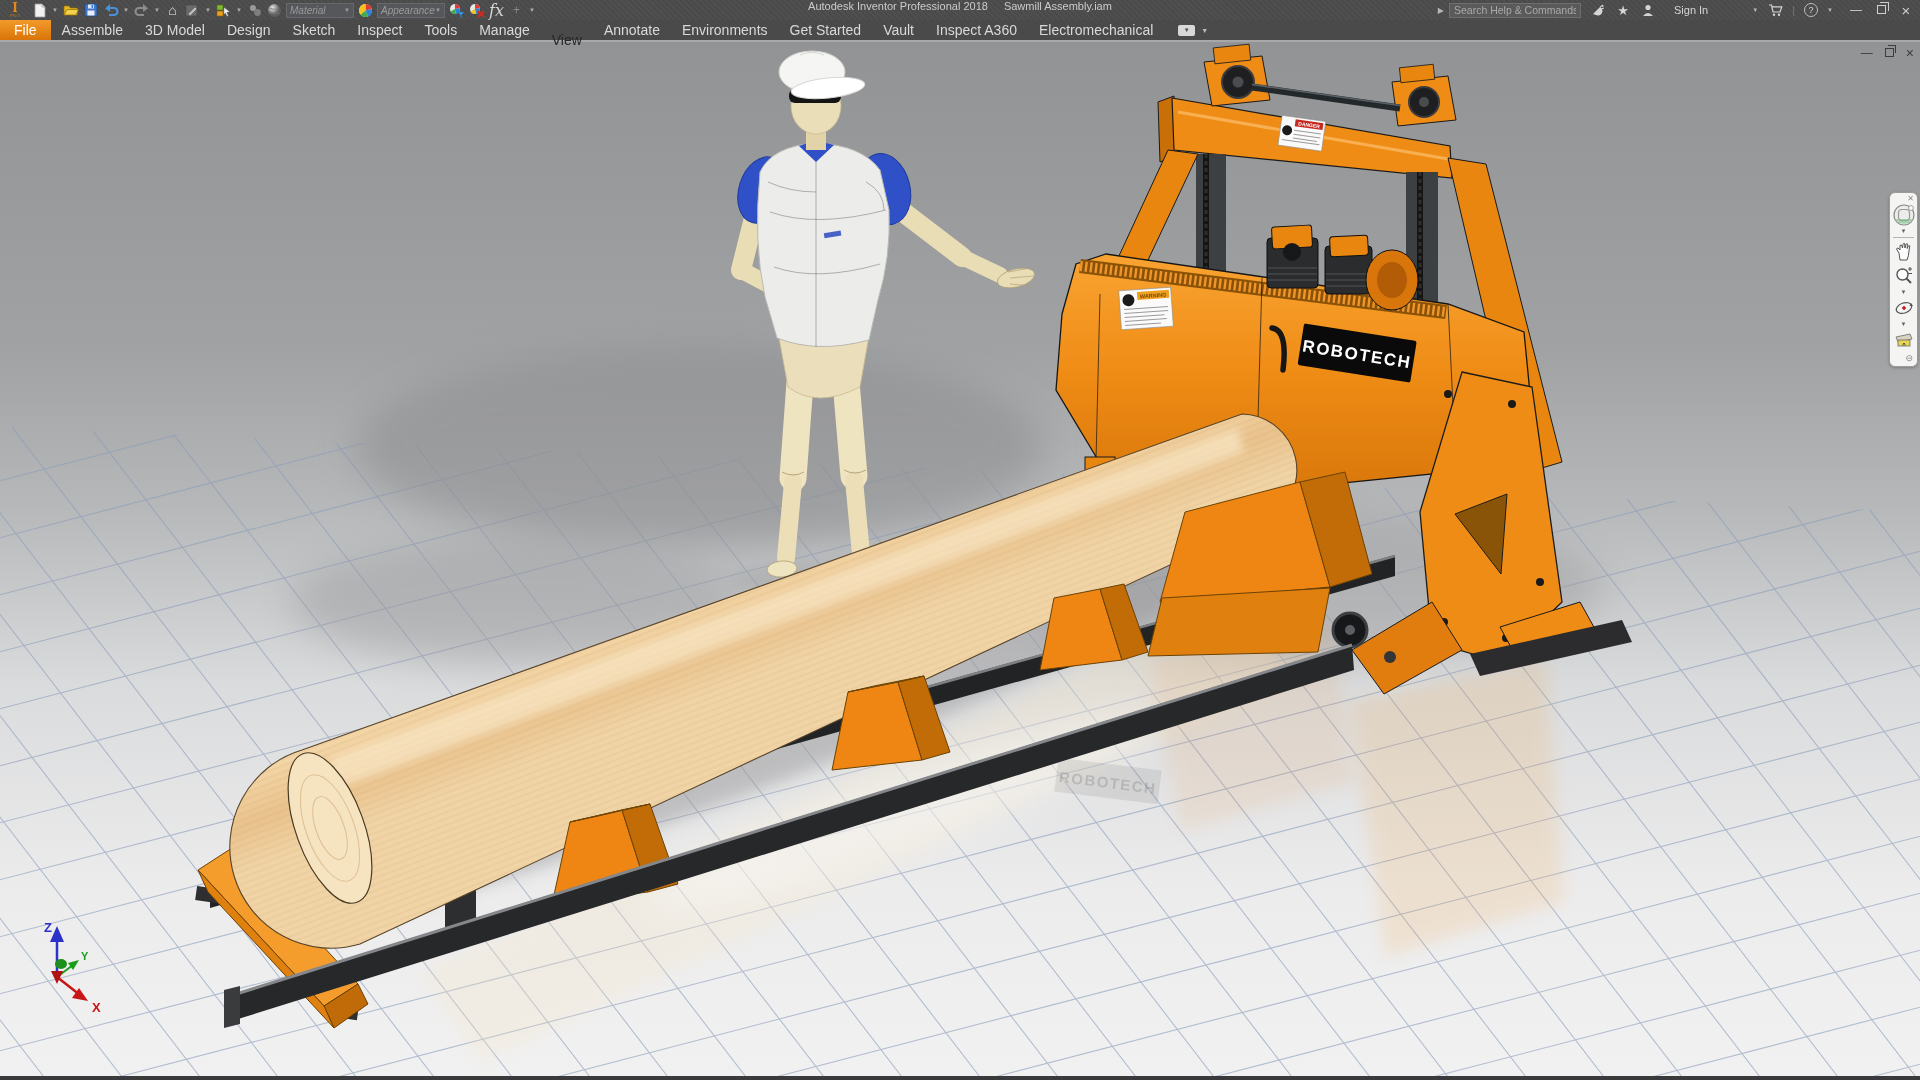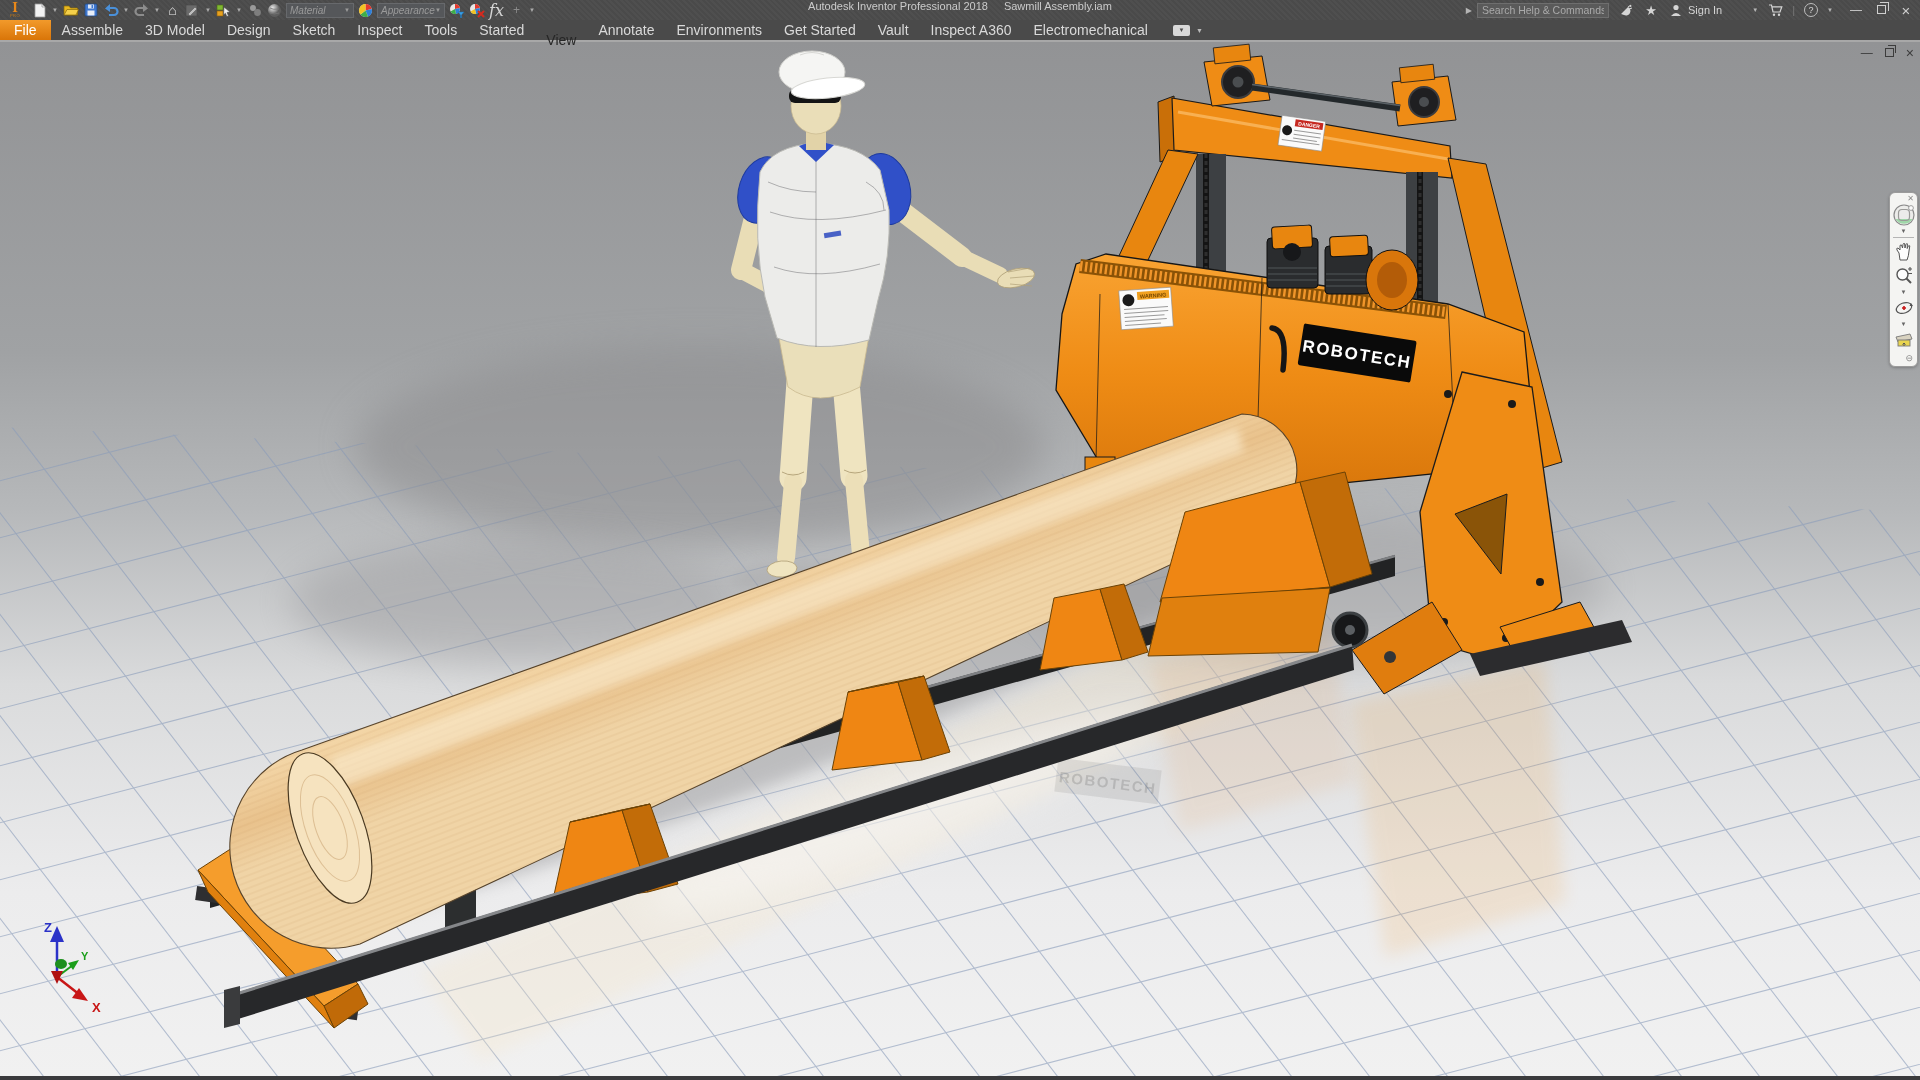--- a/index.html
+++ b/index.html
@@ -26,21 +26,21 @@
   .title-center{ position:absolute; left:0; right:0; top:0; height:20px; display:flex;
     align-items:flex-start; justify-content:center; gap:16px; pointer-events:none; }
   .title-center span{ color:#cbcbcb; font-size:11px; }
   .tb-right{ position:absolute; right:0; top:0; height:20px; display:flex; align-items:center; gap:9px; padding-right:8px; }
   .searchwrap{ display:flex; align-items:center; gap:5px; }
   .tri{ color:#b5b5b5; font-size:8px; }
   .search{ width:132px; height:15px; background:#5a5a5a; border:1px solid #6e6e6e;
     color:#a9a9a9; font-size:10.5px; padding:0 4px; outline:none; }
   .search::placeholder{ color:#a9a9a9; }
   .tbi{ width:16px; height:16px; display:flex; align-items:center; justify-content:center; color:#d5d5d5; }
-  .signin{ color:#d5d5d5; font-size:11px; display:flex; align-items:center; gap:4px; }
+  .signin{ color:#d5d5d5; font-size:11px; display:flex; align-items:center; gap:18px; }
   .sep{ color:#777; font-size:11px; }
   .winbtns{ display:flex; align-items:center; gap:13px; margin-left:8px; }
   .winbtns .wb{ color:#cfcfcf; font-size:12px; line-height:1; width:12px; text-align:center; }
   .restore-box{ width:9px; height:9px; border:1.5px solid #cfcfcf; position:relative; display:inline-block; }
   .restore-box::before{ content:""; position:absolute; left:2px; top:-4px; width:8px; height:8px;
      border:1.5px solid #cfcfcf; border-left:none; border-bottom:none; }
 
   
   .tabbar{ position:absolute; top:20px; left:0; width:1920px; height:20px; background:#4a4a4a;
     display:flex; align-items:stretch; z-index:49; }
@@ -240,21 +240,21 @@
 </header>
 
 <nav class="tabbar">
   <div class="tab file">File</div>
   <div class="tab">Assemble</div>
   <div class="tab">3D Model</div>
   <div class="tab">Design</div>
   <div class="tab">Sketch</div>
   <div class="tab">Inspect</div>
   <div class="tab">Tools</div>
-  <div class="tab">Started</div>
+  <div class="tab">Manage</div>
   <div class="tab active">View</div>
   <div class="tab">Annotate</div>
   <div class="tab">Environments</div>
   <div class="tab">Get Started</div>
   <div class="tab">Vault</div>
   <div class="tab">Inspect A360</div>
   <div class="tab">Electromechanical</div>
   <div class="ribbon-ctl">
     <span class="rb-box">▼</span>
     <span class="rb-chev">▼</span>

